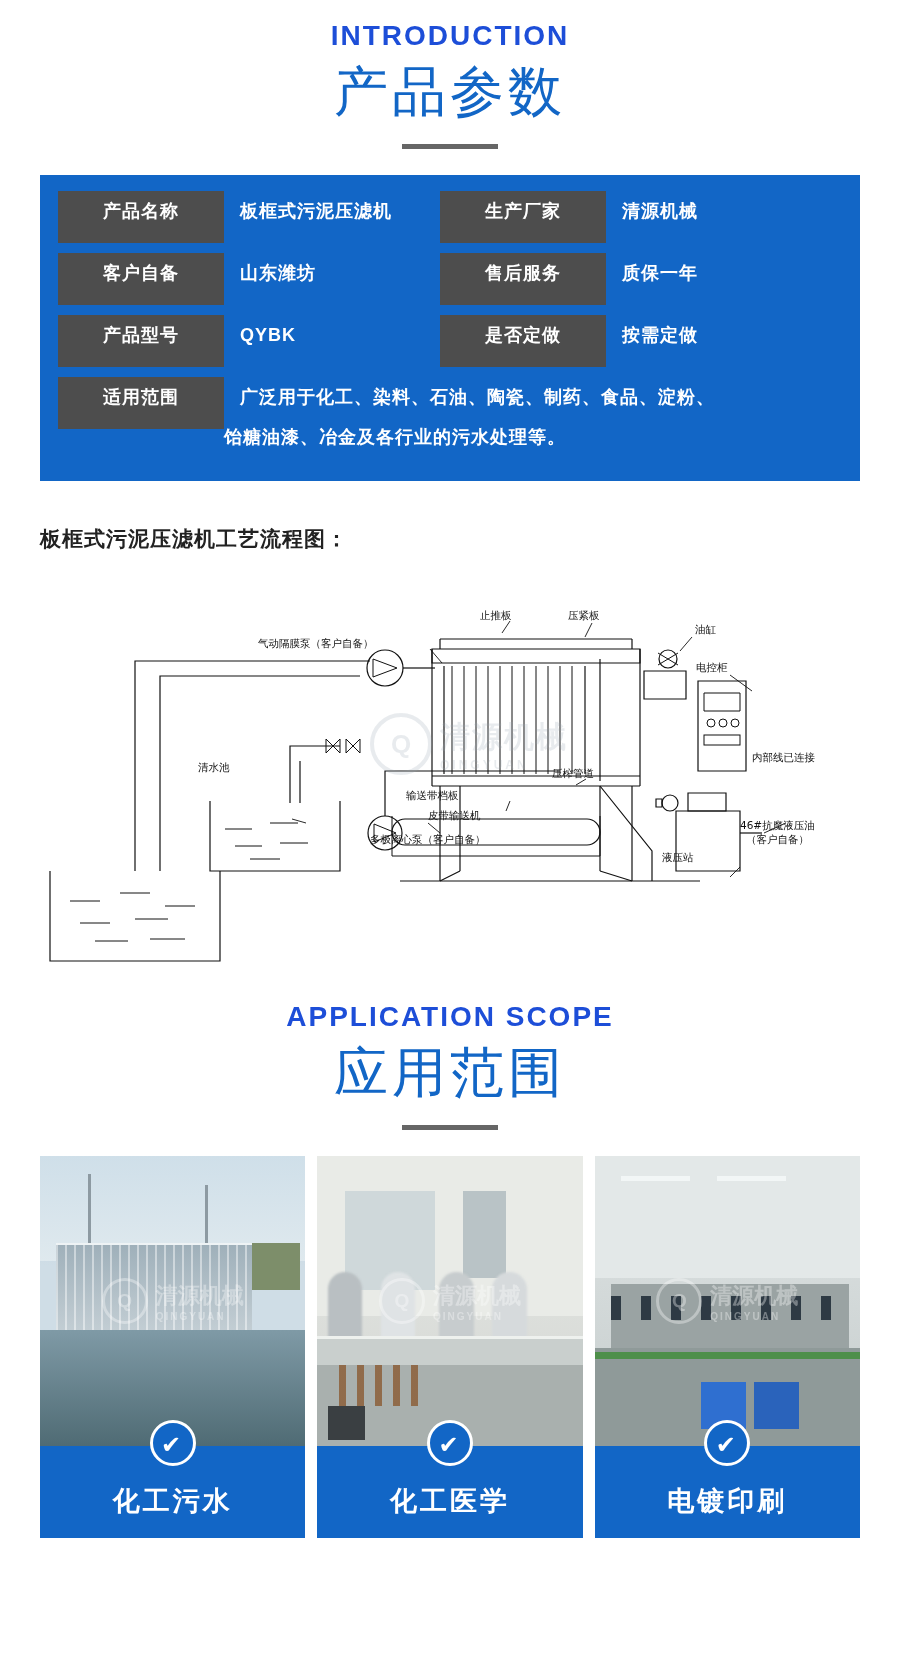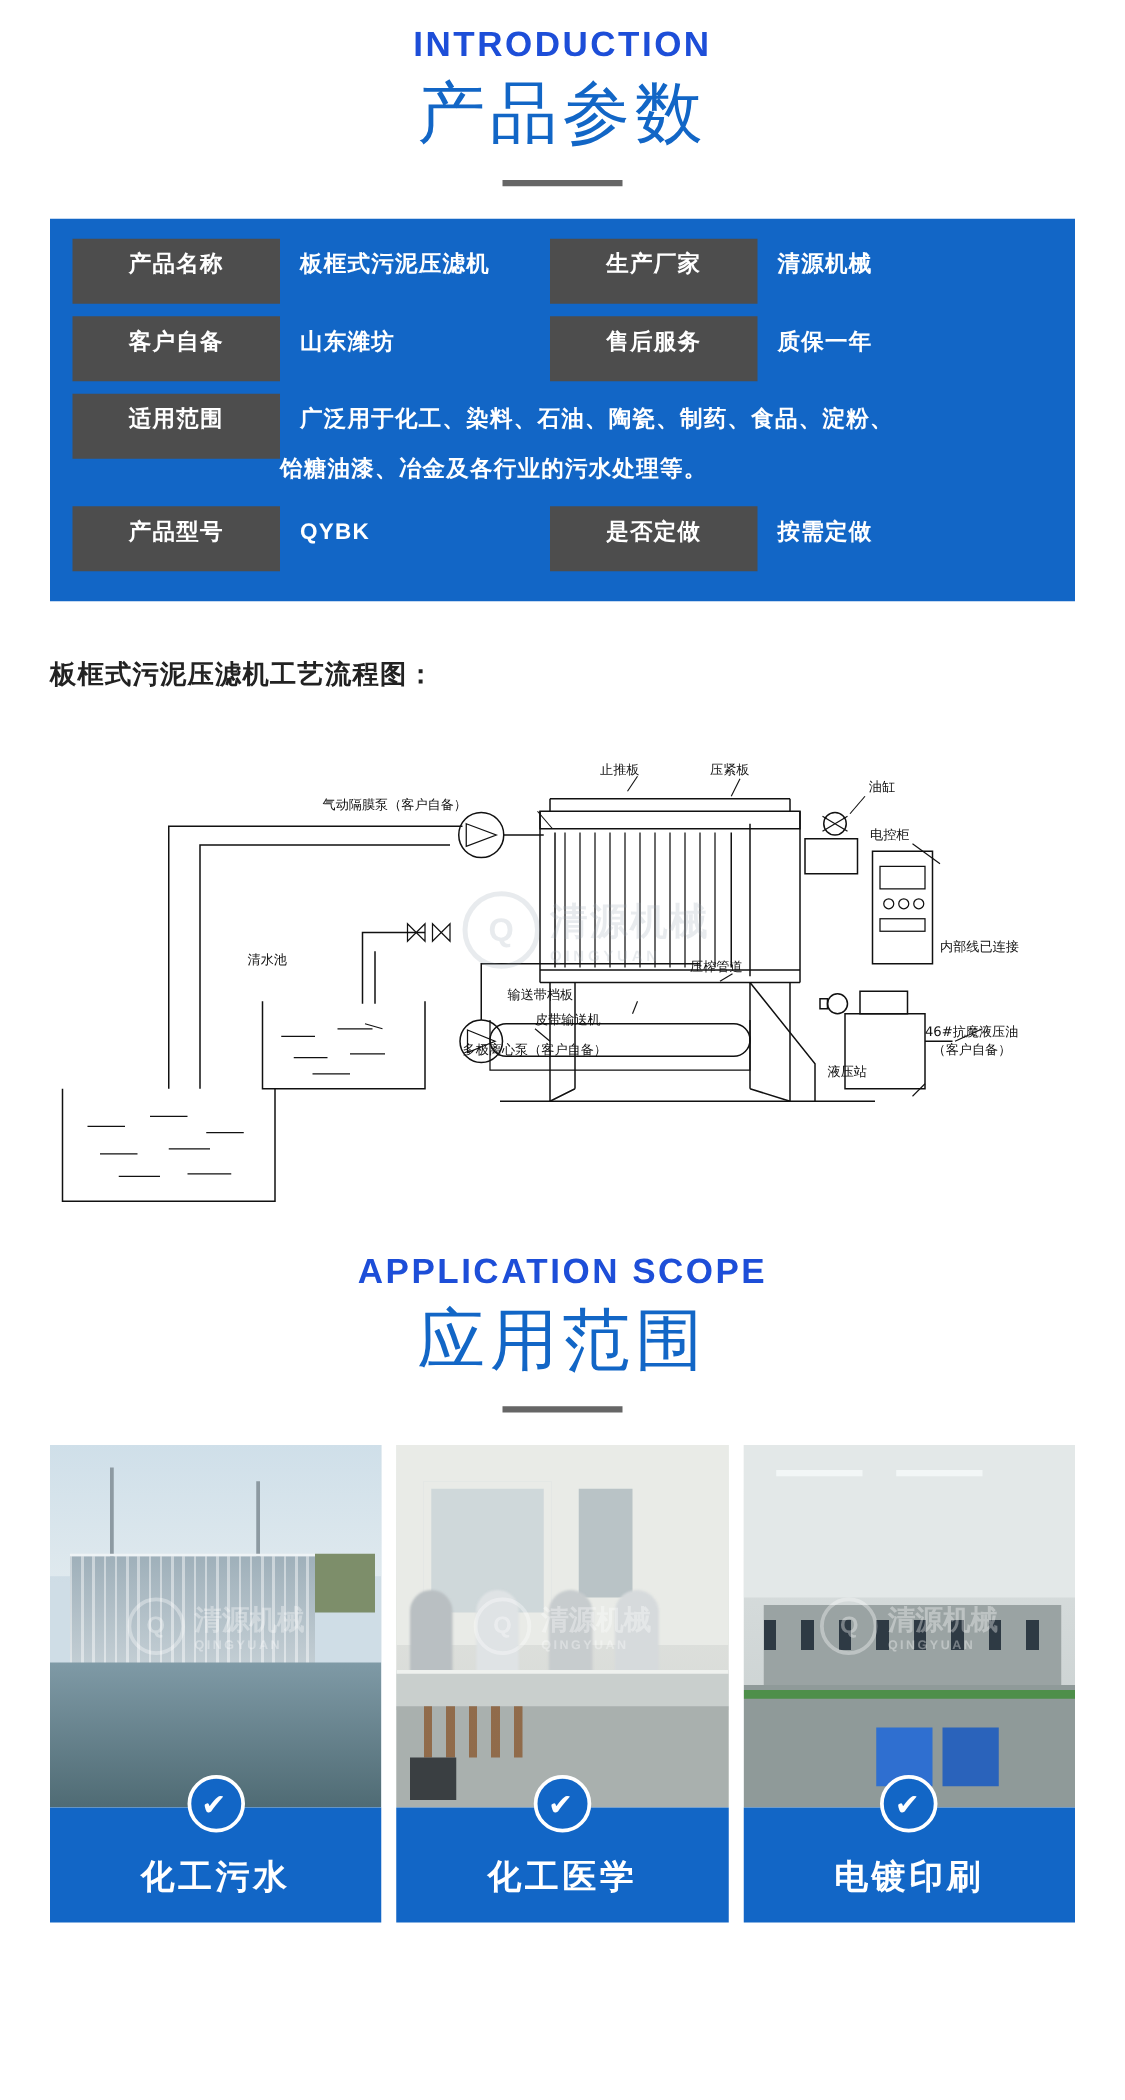--- a/index.html
+++ b/index.html
@@ -250,33 +250,33 @@
     <div class="p-value">清源机械</div>
   </div>
 
   <div class="param-row">
     <div class="p-label">客户自备</div>
     <div class="p-value w1">山东潍坊</div>
     <div class="p-label">售后服务</div>
     <div class="p-value">质保一年</div>
   </div>
 
+  <div class="param-row">
+    <div class="p-label">产品型号</div>
+    <div class="p-value w1">QYBK</div>
+    <div class="p-label">是否定做</div>
+    <div class="p-value">按需定做</div>
+  </div>
+
   <div class="param-row scope-wrap">
     <div class="p-label">适用范围</div>
     <div class="scope-text">
       <span>广泛用于化工、染料、石油、陶瓷、制药、食品、淀粉、</span>
       <span class="l2">饴糖油漆、冶金及各行业的污水处理等。</span>
     </div>
-  </div>
-
-  <div class="param-row">
-    <div class="p-label">产品型号</div>
-    <div class="p-value w1">QYBK</div>
-    <div class="p-label">是否定做</div>
-    <div class="p-value">按需定做</div>
   </div>
 
 </div>
 
 <div class="flow-title">板框式污泥压滤机工艺流程图：</div>
 
 <div class="flow-figure">
   <svg width="820" height="410" viewBox="0 0 820 410">
     <g fill="none" stroke="#111" stroke-width="1.2">
 

